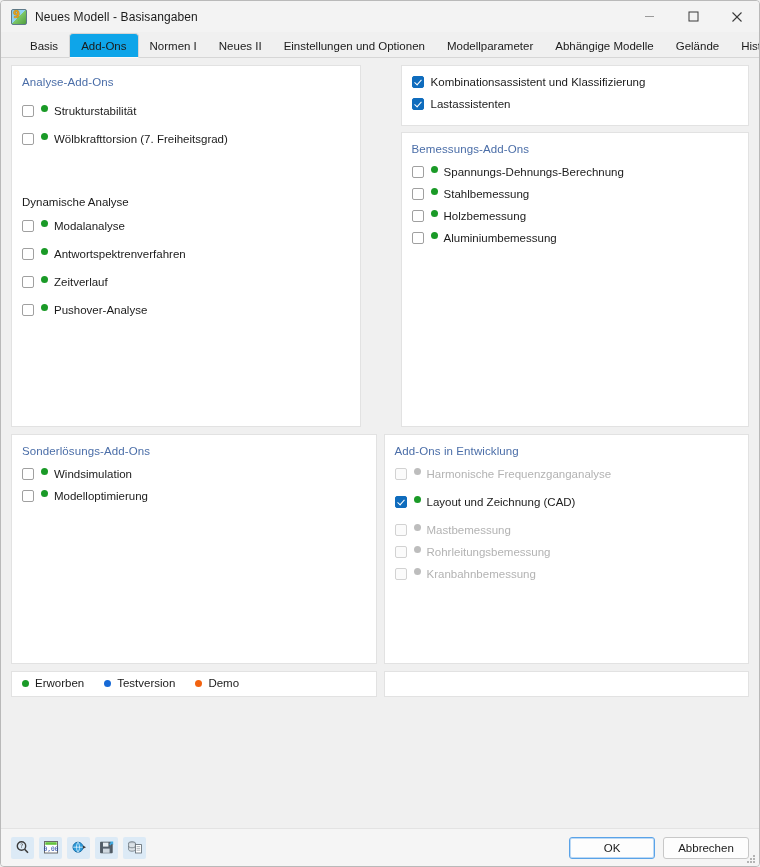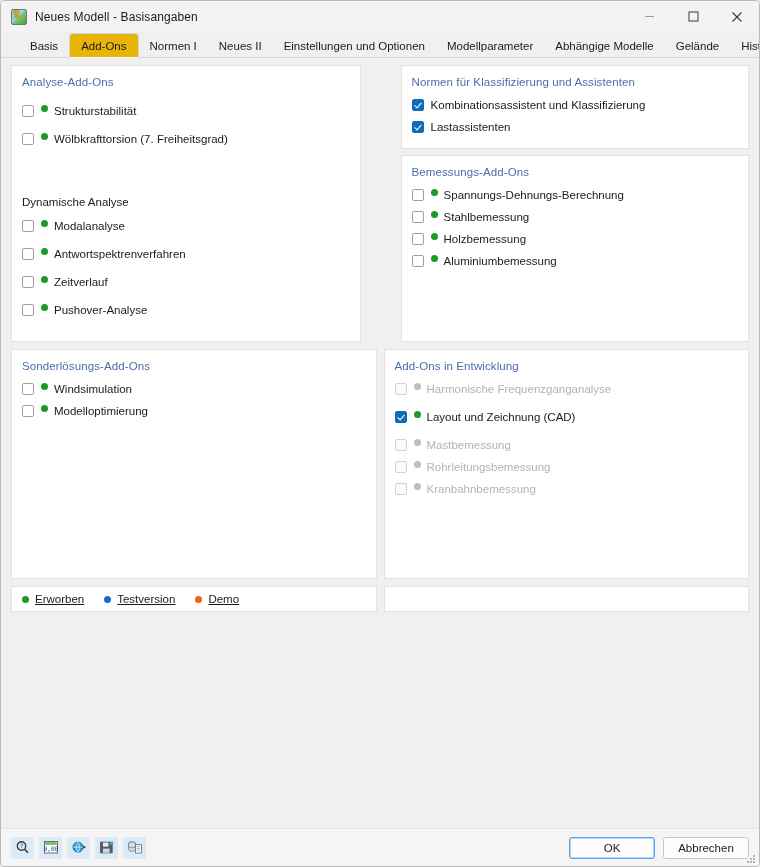--- a/index.html
+++ b/index.html
@@ -69,21 +69,21 @@
     height:25px;
     padding:0 11px;
     display:flex;align-items:center;
     font-size:11.5px;
     color:#1b1b1b;
     background:#f0f0f0;
     position:relative;
     white-space:nowrap;
   }
   .tab.active{
-    background:#eab308;
+    background:#0ea5e9;
     border:1px solid #d6d6d6;
     border-bottom:1px solid #fafafa;
     border-radius:4px 4px 0 0;
     z-index:2;
     height:25px;box-sizing:border-box;
   }
   
   .content{
     flex:1 1 auto;
     background:#f0f0f0;
@@ -225,21 +225,21 @@
     <div class="tab">Neues II</div>
     <div class="tab">Einstellungen und Optionen</div>
     <div class="tab">Modellparameter</div>
     <div class="tab">Abhängige Modelle</div>
     <div class="tab">Gelände</div>
     <div class="tab">Historie</div>
   </div>
 
   <div class="content">
 
-    <div class="row" style="height:277px;gap:40px;">
+    <div class="row" style="height:362px;gap:40px;">
 
       <div class="panel col" style="width:367px;">
         <div class="panel-title">Analyse-Add-Ons</div>
 
         <div class="opt">
           <span class="cb"></span>
           <span class="dot green"></span>
           <span class="opt-label">Strukturstabilität</span>
         </div>
         <div class="opt">
@@ -268,21 +268,20 @@
         <div class="opt">
           <span class="cb"></span>
           <span class="dot green"></span>
           <span class="opt-label">Pushover-Analyse</span>
         </div>
       </div>
 
       <div class="col" style="width:367px;">
 
         <div class="panel" style="flex:0 0 auto;">
-          <div class="panel-title">Normen für Klassifizierung und Assistenten</div>
           <div class="opt">
             <span class="cb checked"></span>
             <span class="opt-label">Kombinationsassistent und Klassifizierung</span>
           </div>
           <div class="opt" style="margin-bottom:0;">
             <span class="cb checked"></span>
             <span class="opt-label">Lastassistenten</span>
           </div>
         </div>
 
@@ -352,21 +351,21 @@
         </div>
         <div class="opt disabled">
           <span class="cb disabled"></span>
           <span class="dot grey"></span>
           <span class="opt-label">Kranbahnbemessung</span>
         </div>
       </div>
     </div>
 
     <div class="row" style="height:26px;">
-      <div class="panel" style="width:367px;padding:4px 10px;display:flex;align-items:center;text-decoration:underline;">
+      <div class="panel" style="width:367px;padding:4px 10px;display:flex;align-items:flex-end;">
         <div class="legend">
           <span class="item">
             <span class="dot green"></span>
             <span class="opt-label">Erworben</span>
           </span>
           <span class="item">
             <span class="dot blue"></span>
             <span class="opt-label">Testversion</span>
           </span>
           <span class="item">

